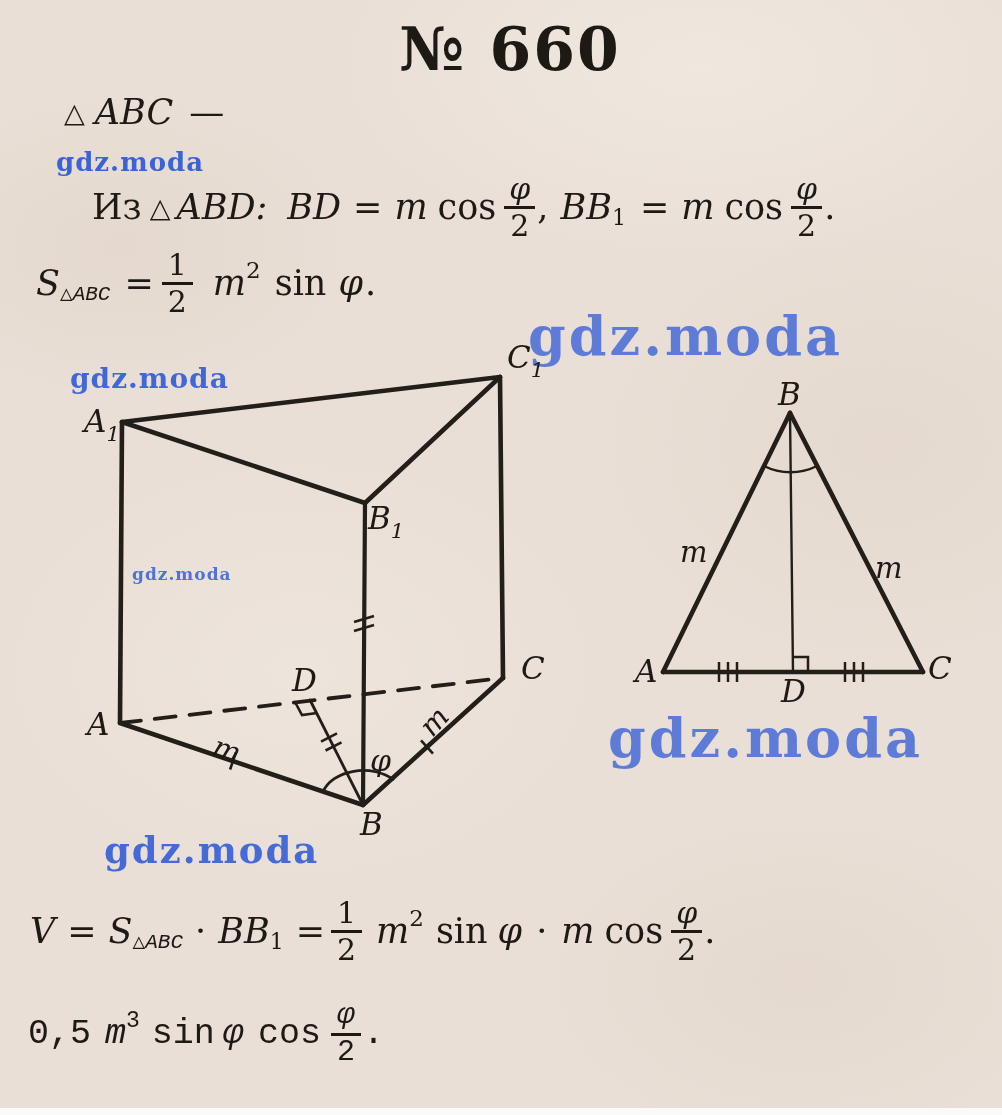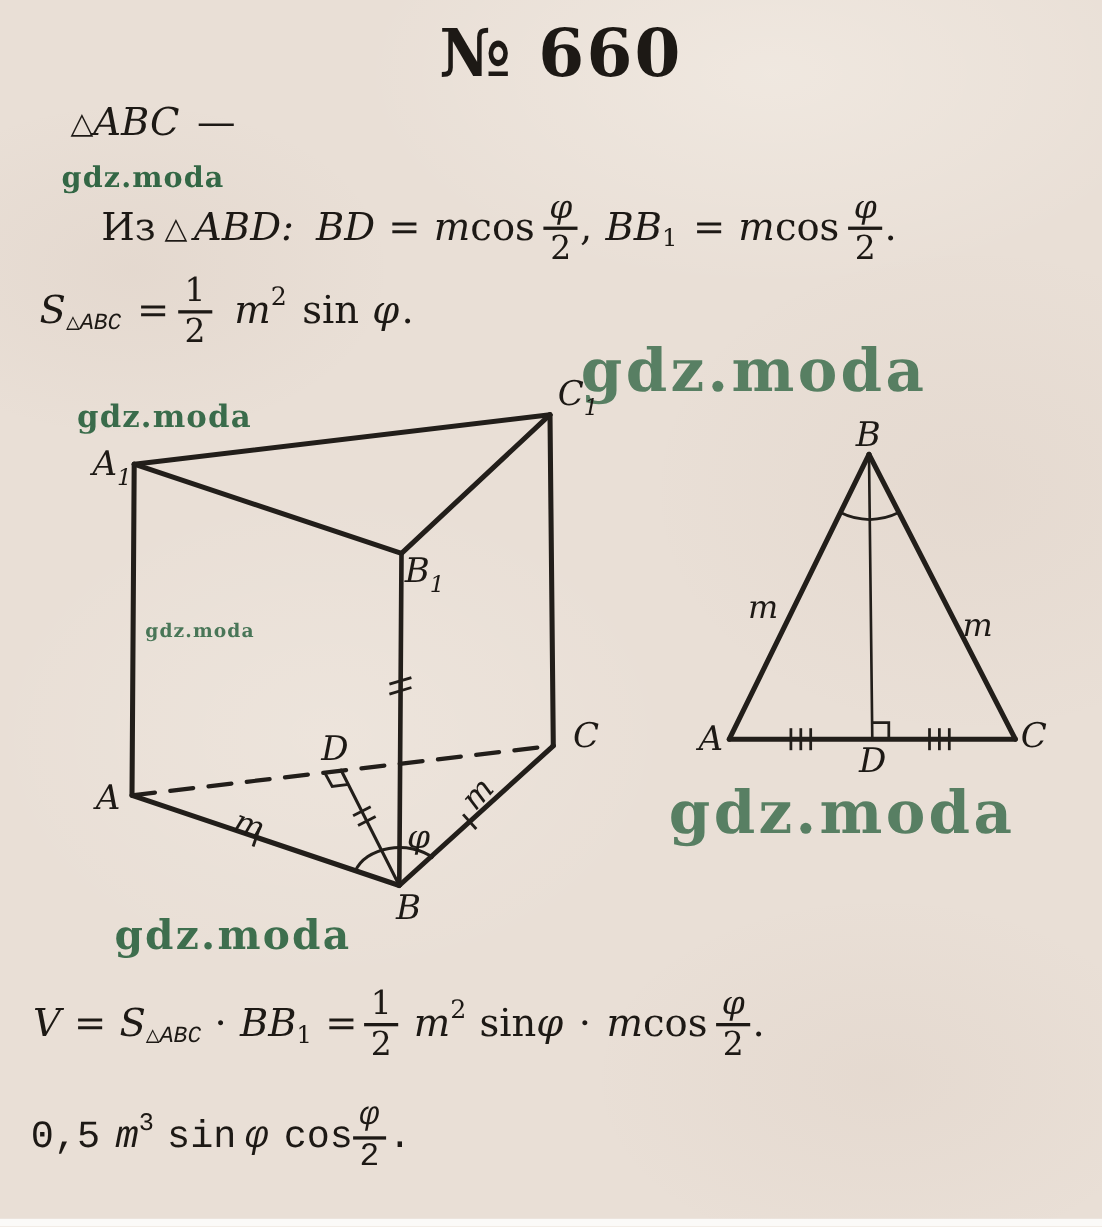--- a/index.html
+++ b/index.html
@@ -32,25 +32,25 @@
   .l4{left:30px;top:888px;}
   .l5{left:28px;top:991px;font-family:Liberation Mono, monospace;}
   .it{font-style:italic;}
   .tri{font-size:27px;}
   .sb{font-size:22px;position:relative;top:10px;}
   .ssub{font-size:21px;position:relative;top:10px;font-style:italic;letter-spacing:0;font-family:Liberation Mono, monospace;}
   .sp{font-size:23px;position:relative;top:-13px;}
   .frac{display:inline-flex;flex-direction:column;align-items:center;line-height:1.05;}
   .frac .num{font-size:30px;padding:0 4px 2px;}
   .frac .den{font-size:30px;border-top:3px solid #1d1915;padding:1px 6px 0;}
-  .g2{margin-left:2px}.g6{margin-left:6px}.g8{margin-left:8px}.g10{}
+  .g2{margin-left:2px}.g6{margin-left:6px}.g8{margin-left:8px}.g10{margin-left:10px}
   .g12{margin-left:12px}.g14{margin-left:14px}.g16{margin-left:16px}.g20{margin-left:20px}
   .wm{
     position:absolute;font-weight:bold;letter-spacing:1px;
-    color:#14532d;font-family:"DejaVu Serif","Liberation Serif",serif;
+    color:#1d4ed8;font-family:"DejaVu Serif","Liberation Serif",serif;
   }
   .wm1{left:56px;top:147px;font-size:26px;opacity:.85;}
   .wm2{left:528px;top:304px;font-size:54px;opacity:.68;letter-spacing:3px;}
   .wm3{left:70px;top:362px;font-size:28px;opacity:.82;}
   .wm4{left:132px;top:564px;font-size:17px;opacity:.75;}
   .wm5{left:608px;top:706px;font-size:54px;opacity:.68;letter-spacing:3px;}
   .wm6{left:104px;top:828px;font-size:37px;opacity:.8;letter-spacing:2px;}
   svg{position:absolute;overflow:visible;}
   .fig-label{font-family:"DejaVu Serif","Liberation Serif",serif;font-style:italic;fill:#1d1915;}
   .bottom-strip{position:absolute;left:0;bottom:0;width:100%;height:7px;background:#fbfaf8;}

